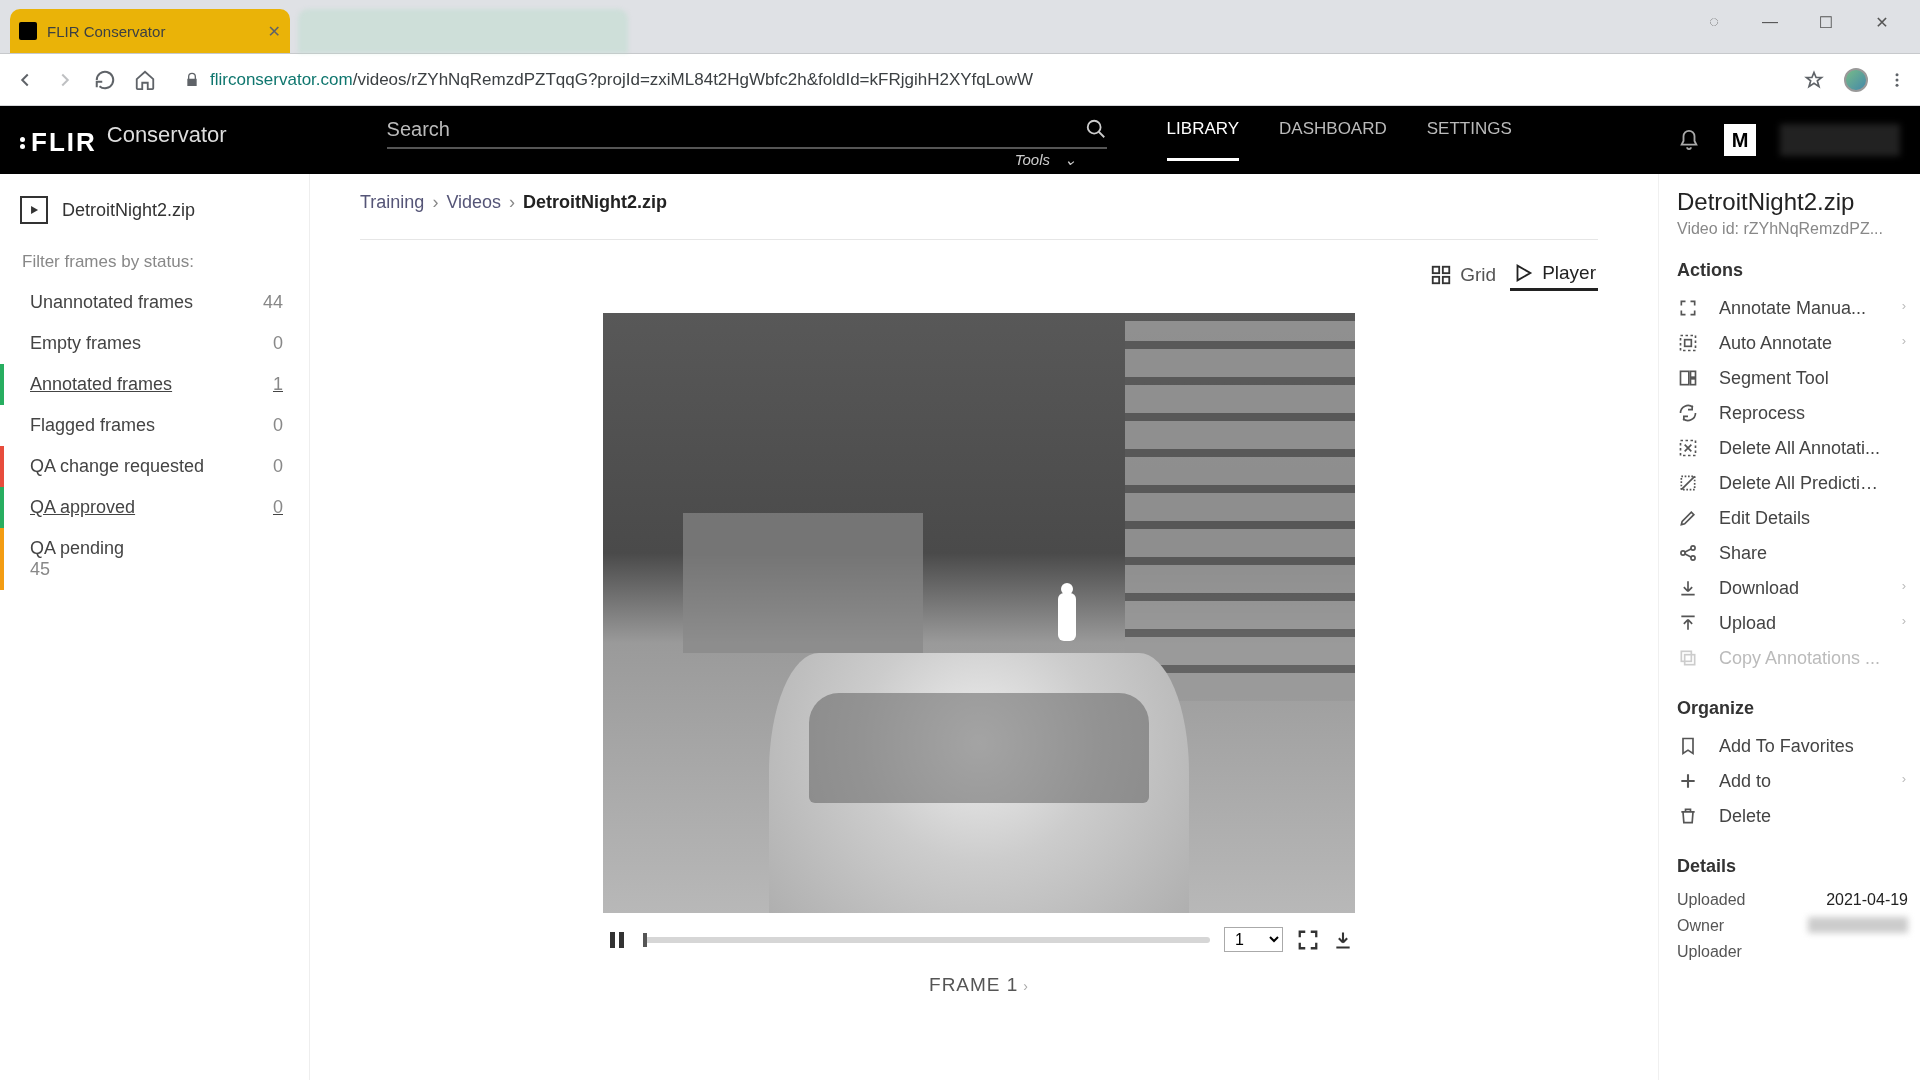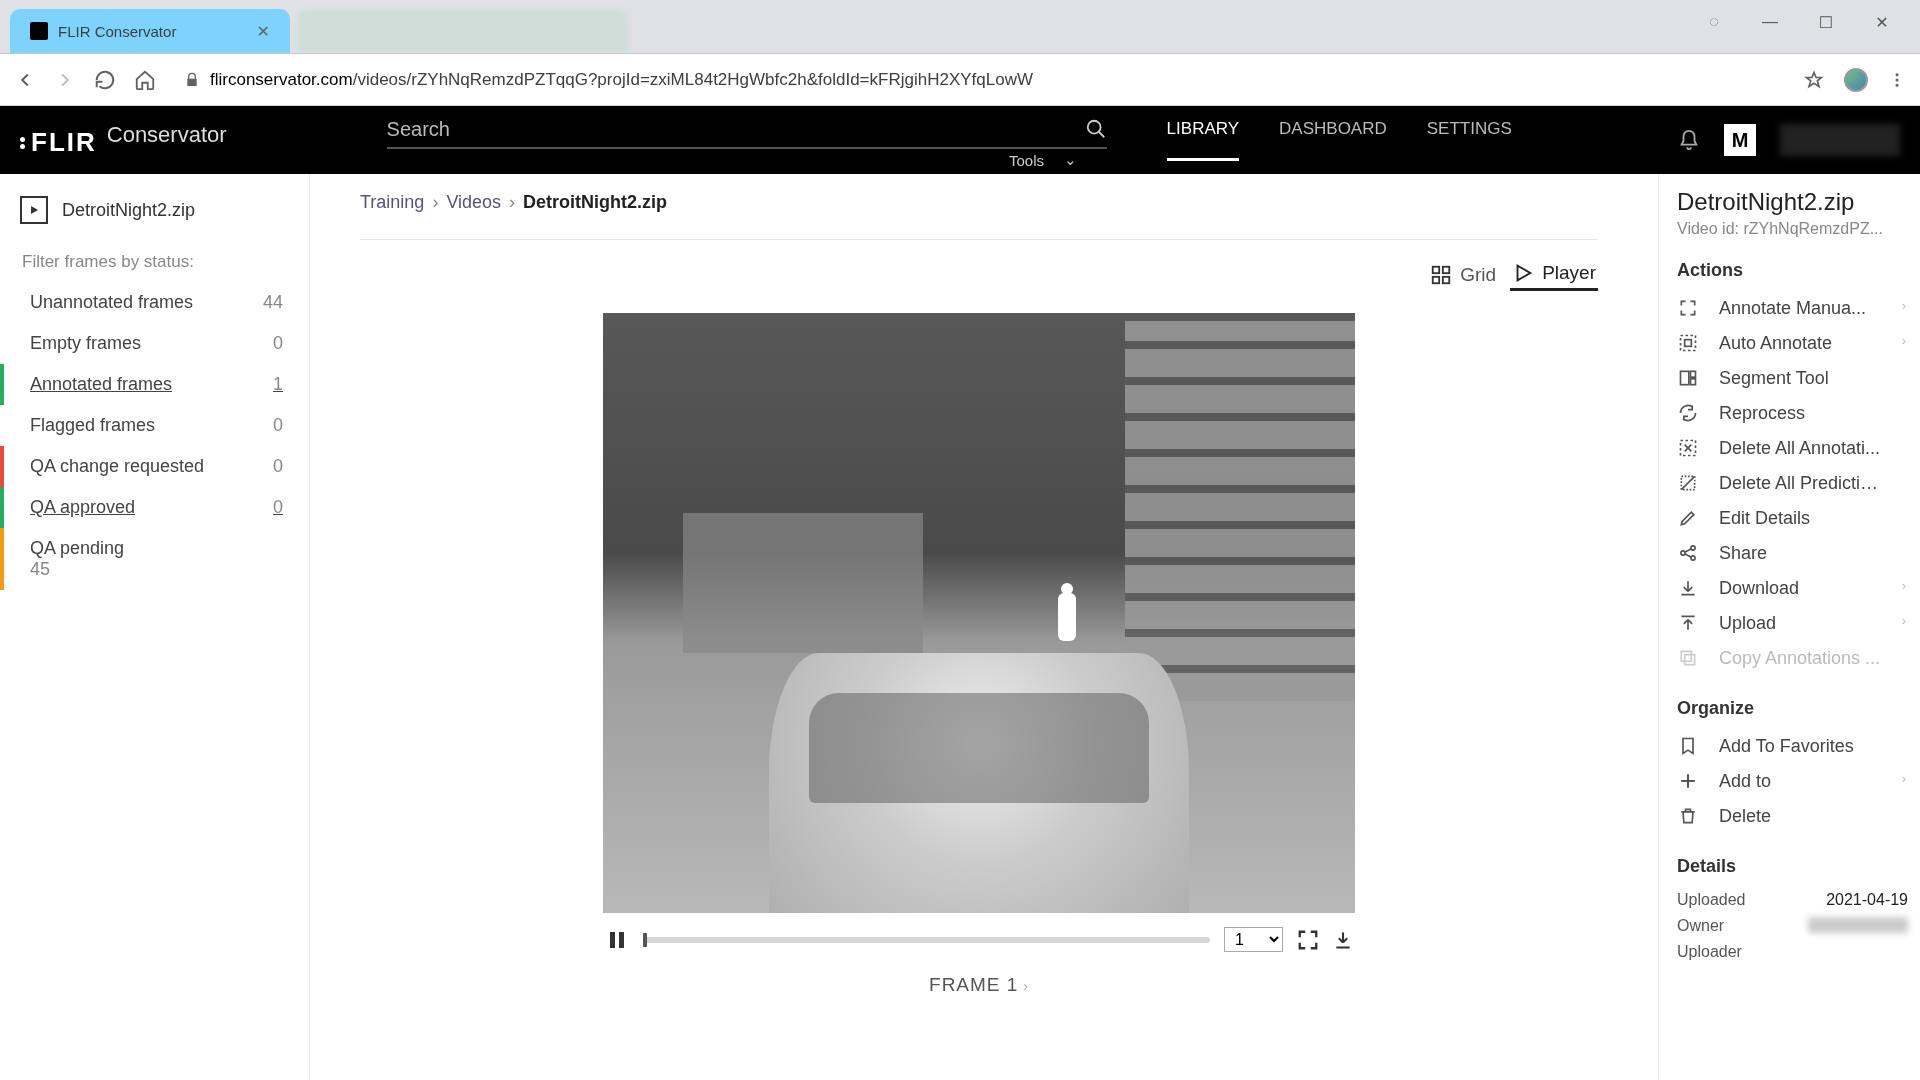--- a/index.html
+++ b/index.html
@@ -1,51 +1,51 @@
 <!DOCTYPE html>
 <html><head>
 <meta charset="utf-8">
 <style>
 * { margin: 0; padding: 0; box-sizing: border-box; font-family: -apple-system, BlinkMacSystemFont, "Segoe UI", Arial, sans-serif; }
 body { width: 1920px; height: 1080px; overflow: hidden; background: #fff; transform-origin: top left; }
 
 
 .browser-top { background: #dfe1e5; height: 54px; display: flex; align-items: flex-end; padding-left: 10px; border-bottom: 1px solid #c7c9cc; }
-.tab { background: #7dd3fc; height: 44px; border-radius: 10px 10px 0 0; padding: 0 20px; display: flex; align-items: center; gap: 10px; width: 280px; position: relative; }
+.tab { background: #eab308; height: 44px; border-radius: 10px 10px 0 0; padding: 0 9px; display: flex; align-items: center; gap: 10px; width: 280px; position: relative; }
 .tab-blur { background: rgba(180,220,200,0.4); filter: blur(2px); width: 330px; margin-left: 8px; }
 .favicon { width: 18px; height: 18px; background: #000; border-radius: 2px; }
 .tab-title { font-size: 15px; color: #3c4043; flex: 1; white-space: nowrap; overflow: hidden; }
 .tab-close { font-size: 16px; color: #5f6368; cursor: pointer; }
 .browser-win { margin-left: auto; display: flex; gap: 40px; padding: 14px 30px; align-self: flex-start; }
 .win-btn { width: 16px; height: 16px; display: flex; align-items: center; justify-content: center; color: #555; }
 
 .browser-bar { height: 52px; background: #fff; display: flex; align-items: center; padding: 0 14px; gap: 18px; border-bottom: 1px solid #d6d7da; }
 .nav-icon { color: #5f6368; cursor: pointer; display: flex; }
 .url-bar { flex: 1; display: flex; align-items: center; gap: 10px; font-size: 17px; color: #5f6368; padding: 0 10px; }
 .url-lock { color: #5f6368; }
 .url-text { color: #3c4043; }
-.url-host { color: #000000; }
+.url-host { color: #0f766e; }
 .chrome-right { display: flex; align-items: center; gap: 20px; }
 .star { color: #5f6368; }
 .avatar-circ { width: 24px; height: 24px; border-radius: 50%; border: 2px solid #999; background: linear-gradient(135deg,#7b8,#48a); }
 .kebab { color: #5f6368; }
 
 
 .app-header { background: #000; color: #fff; height: 68px; display: flex; align-items: center; padding: 0 20px; }
 .logo { display: flex; align-items: baseline; gap: 10px; }
 .logo-flir { font-weight: 700; font-size: 26px; letter-spacing: 2px; display: flex; align-items: center; gap:6px; }
 .logo-dot { display:inline-flex; flex-direction:column; gap:2px; }
 .logo-dot span{ width:5px; height:5px; background:#fff; border-radius:50%; display:block;}
 .logo-sub { font-size: 22px; font-weight: 300; color: #ddd; }
 .search-wrap { margin-left: 160px; width: 720px; display: flex; flex-direction: column; }
 .search-row { display: flex; align-items: center; border-bottom: 2px solid #555; }
 .search-input { flex: 1; background: transparent; border: none; color: #fff; font-size: 20px; padding: 6px 0; outline: none; }
 .search-input::placeholder { color: #bbb; }
 .search-icon { color: #ccc; }
-.tools-row { display: flex; justify-content: flex-end; padding: 2px 30px 0 0; font-size: 15px; color: #ccc; gap: 20px; align-items:flex-end; }
+.tools-row { display: flex; justify-content: flex-end; padding: 2px 30px 0 0; font-size: 15px; color: #ccc; gap: 14px; align-items:flex-start;font-style:italic; }
 .main-nav { margin-left: 60px; display: flex; gap: 40px; font-size: 17px; color: #bbb; }
 .main-nav .active { color: #fff; border-bottom: 3px solid #fff; padding-bottom: 19px; }
 .nav-item { cursor: pointer; }
 .header-right { margin-left: auto; display: flex; align-items: center; gap: 24px; }
 .bell { color: #aaa; }
 .user-sq { width: 32px; height: 32px; background: #fff; color: #000; font-weight: 700; font-size: 20px; display: flex; align-items: center; justify-content: center; }
 .user-blur { width: 120px; height: 32px; background: #222; filter: blur(3px); }
 
 
 .main { display: flex; height: calc(100% - 174px); }

